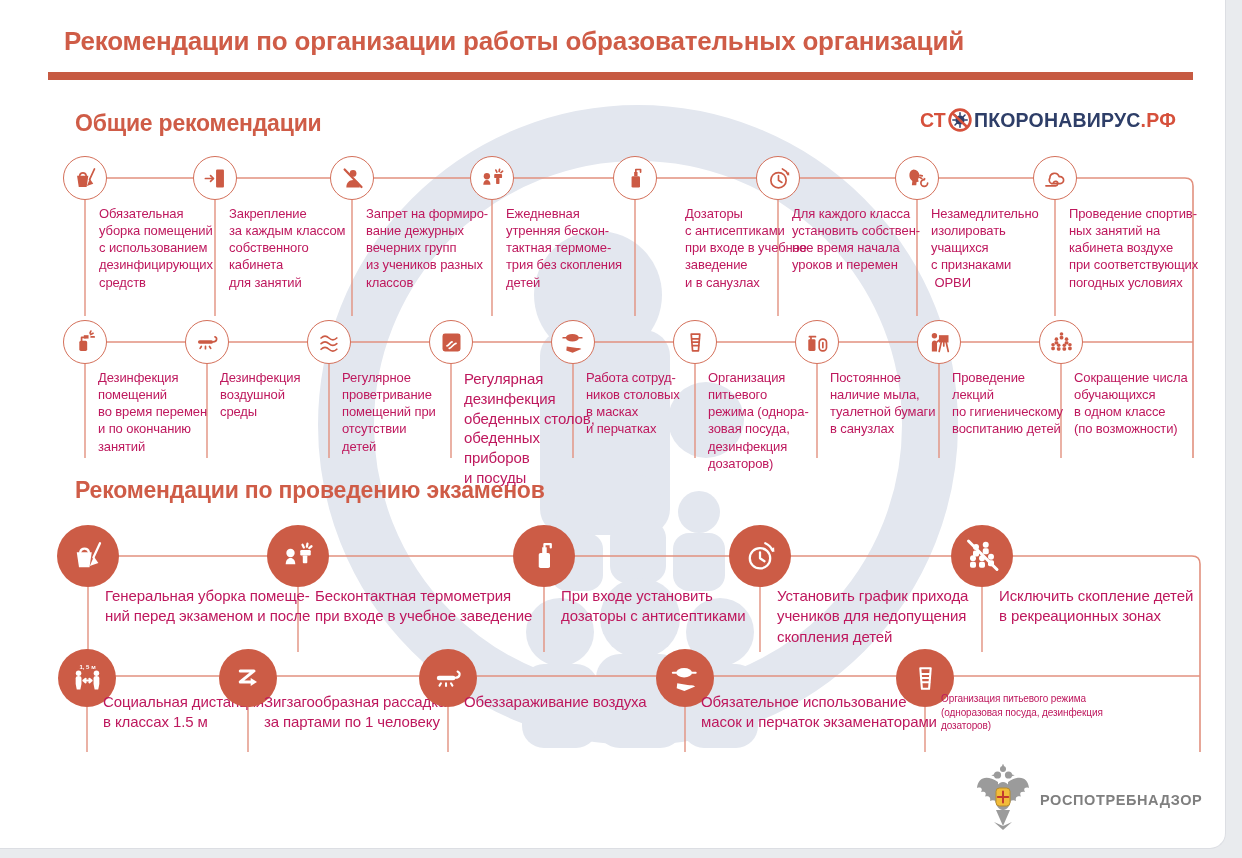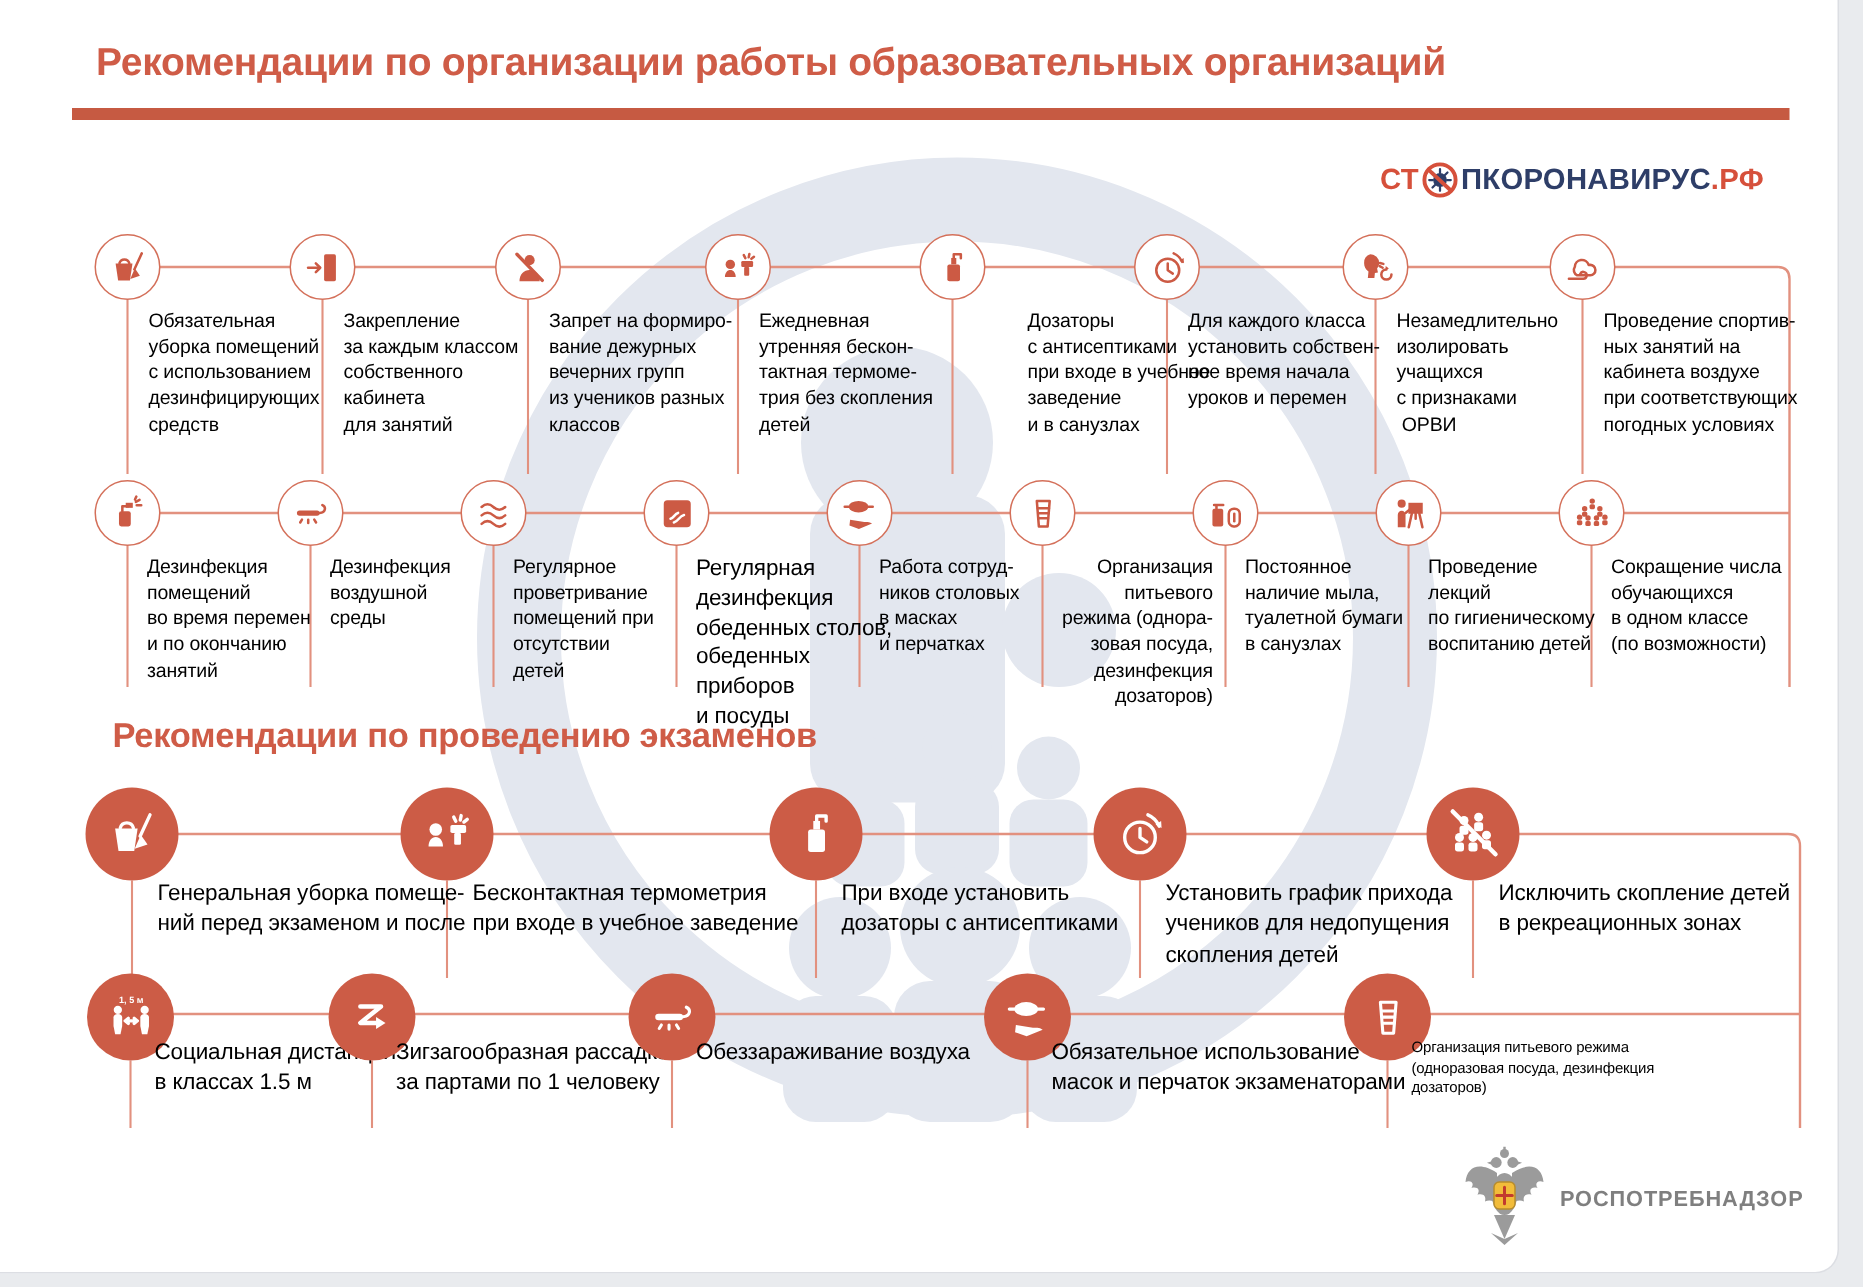--- a/index.html
+++ b/index.html
@@ -34,21 +34,21 @@
   .stop-logo .navy{color:#2e3e68;}
   .stop-logo svg{margin:0 1px;}
   .lines-svg{position:absolute;left:0;top:0;z-index:1;}
   .node{
     position:absolute;border-radius:50%;display:flex;align-items:center;justify-content:center;
     box-sizing:border-box;z-index:2;
   }
   .node.outline{background:#ffffff;border:1.6px solid #d4705a;color:#cc5a44;}
   .node.filled{background:#cc5c46;color:#ffffff;}
   .item-text{
-    position:absolute;white-space:pre;color:#000000;z-index:2;letter-spacing:-0.1px;
+    position:absolute;white-space:pre;color:#be185d;z-index:2;letter-spacing:-0.1px;
   }
   .rpn-logo{
     position:absolute;left:976px;top:762px;display:flex;align-items:center;z-index:2;
   }
   .rpn-label{
     font-size:14.5px;font-weight:bold;color:#7f7f7f;letter-spacing:0.6px;margin-left:10px;
   }
 </style>
 </head>
 <body>
@@ -73,20 +73,21 @@
         <rect x="596" y="654" width="88" height="94" rx="24"></rect>
       <circle cx="720" cy="632" r="34"></circle>
         <rect x="682" y="664" width="76" height="84" rx="22"></rect>
     </g>
   </svg>
 
   <div class="layer">
     <div class="main-title">Рекомендации по организации работы образовательных организаций</div>
     <div class="title-bar"></div>
 
+    <div class="section-heading" id="heading-general">Общие рекомендации</div>
     <div class="section-heading" id="heading-exams">Рекомендации по проведению экзаменов</div>
 
     <div class="stop-logo">
       <span class="red">СТ</span>
       <svg width="26" height="26" viewBox="0 0 26 26">
         <circle cx="13" cy="13" r="10.4" fill="none" stroke="#d6503b" stroke-width="2.6"></circle>
         <circle cx="13" cy="13" r="4.6" fill="#2e3e68"></circle>
         <g stroke="#2e3e68" stroke-width="1.5" stroke-linecap="round">
           <path d="M13 5.8v2.4M13 17.8v2.4M5.8 13h2.4M17.8 13h2.4M8 8l1.7 1.7M16.3 16.3 18 18M18 8l-1.7 1.7M9.7 16.3 8 18"></path>
         </g>
@@ -287,21 +288,21 @@
         <div class="item-text" style="left: 586px; top: 369px; font-size: 13px; line-height: 1.32;">Работа сотруд-
 ников столовых
 в масках
 и перчатках</div>
         <div class="node outline" style="left: 673px; top: 320px; width: 44px; height: 44px;">
           <svg width="27" height="27" viewBox="0 0 24 24">
             <path d="M8.2 4.5h7.6L14.6 19.5H9.4z" stroke="currentColor" stroke-width="1.5" stroke-linecap="round" stroke-linejoin="round" fill="none"></path>
             <path d="M8.8 8.7h6.6M9.1 11.7h6M9.4 14.7h5.4" stroke="currentColor" stroke-width="1.5" stroke-linecap="round" stroke-linejoin="round" fill="none"></path>
           </svg>
         </div>
-        <div class="item-text" style="left: 708px; top: 369px; font-size: 13px; line-height: 1.32; text-align: right;">Организация
+        <div class="item-text" style="left: 708px; top: 369px; font-size: 13px; line-height: 1.32;">Организация
 питьевого
 режима (однора-
 зовая посуда,
 дезинфекция
 дозаторов)</div>
         <div class="node outline" style="left: 795px; top: 320px; width: 44px; height: 44px;">
           <svg width="27" height="27" viewBox="0 0 24 24">
             <rect x="3.8" y="9" width="6.4" height="10.5" rx="1.2" fill="currentColor"></rect>
             <path d="M6.2 9V6.8h2M4.8 6.8h5.4" stroke="currentColor" stroke-width="1.5" stroke-linecap="round" stroke-linejoin="round" fill="none"></path>
             <rect x="13.5" y="9" width="6.5" height="10.5" rx="3" stroke="currentColor" stroke-width="1.5" stroke-linecap="round" stroke-linejoin="round" fill="none"></rect>

